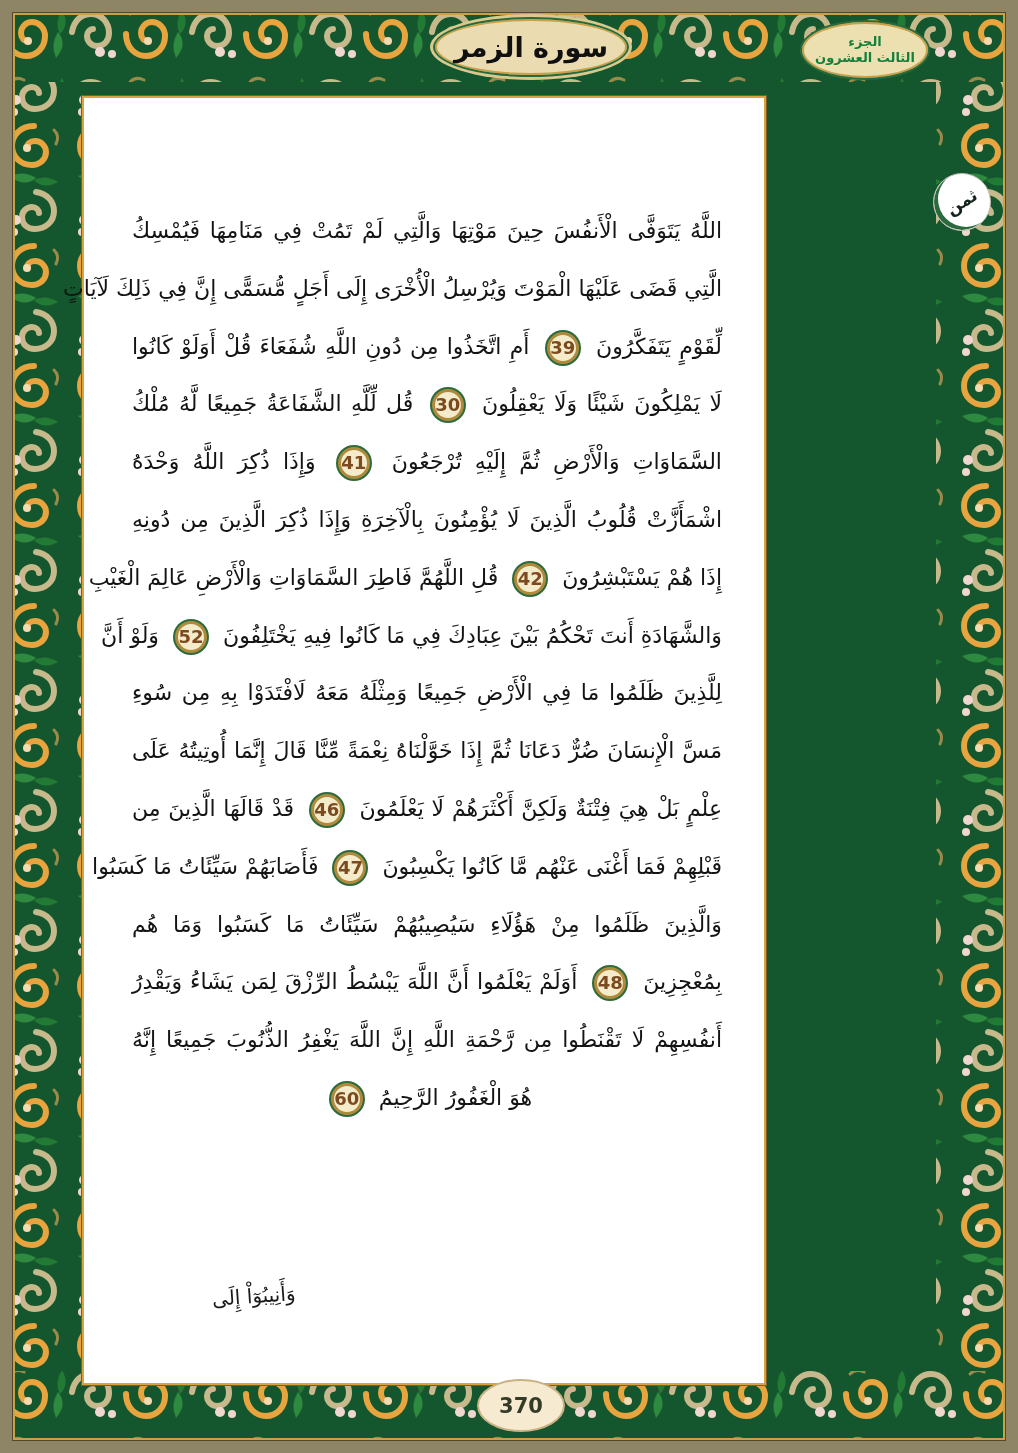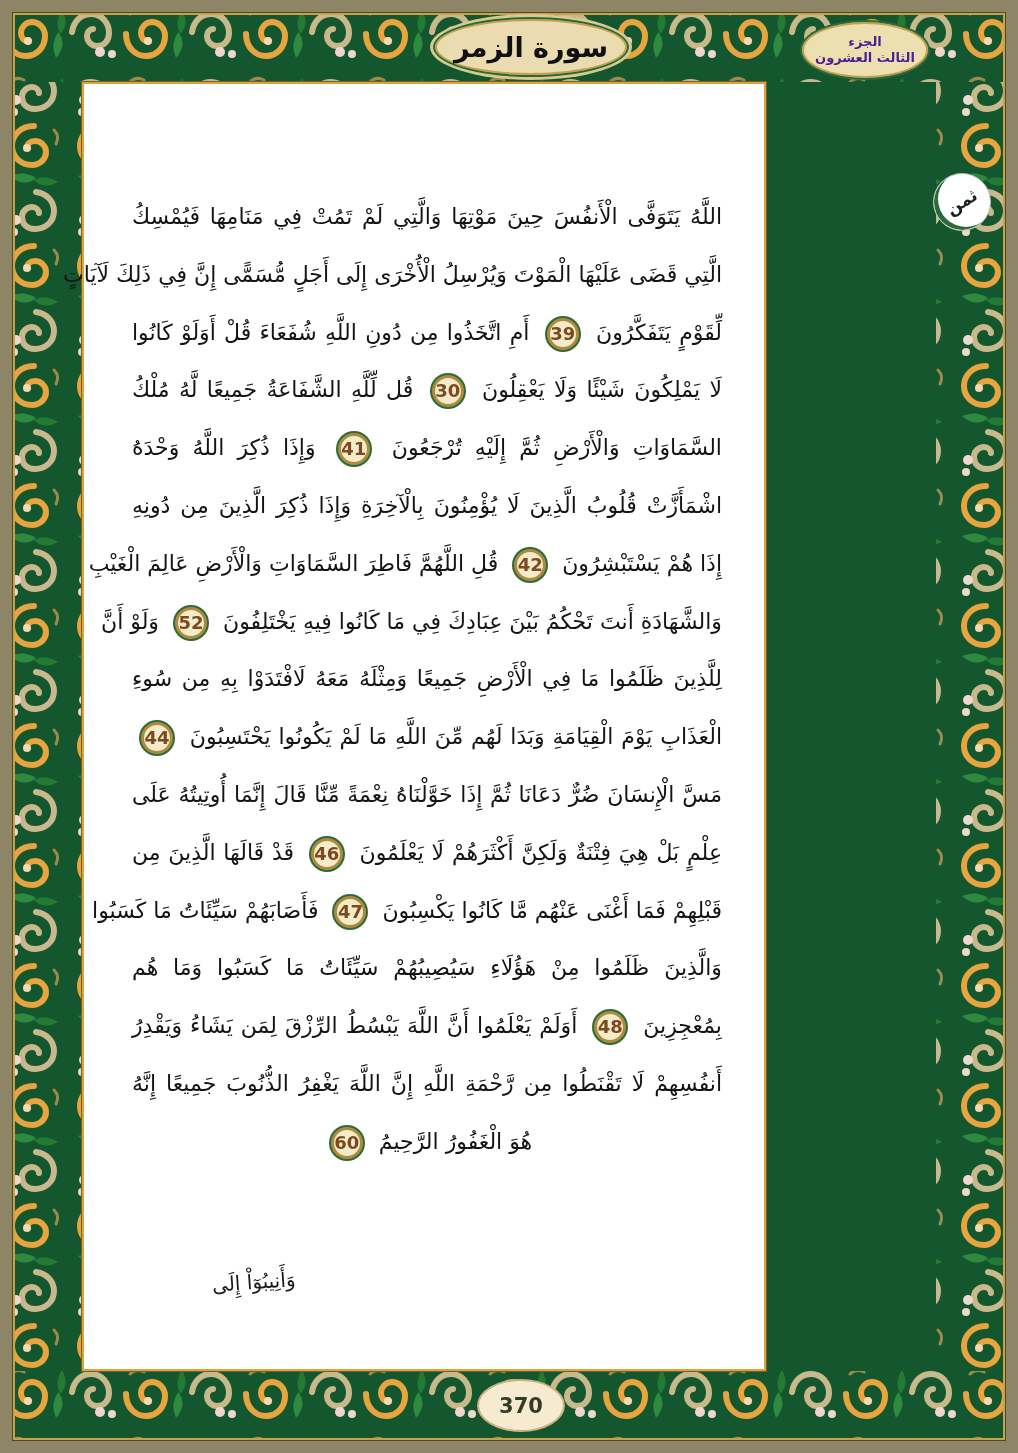--- a/index.html
+++ b/index.html
@@ -11,21 +11,21 @@
     overflow:hidden;
   }
   
   .frame-green {
     position:absolute; left:12px; top:12px; right:12px; bottom:12px;
     background:#14572e;
     border:1px solid #51492e;
   }
   .ornament-svg { position:absolute; left:0; top:0; pointer-events:none; }
   .content {
-    position:absolute; left:82px; top:82px; width:684px; height:1289px;
+    position:absolute; left:82px; top:96px; width:684px; height:1289px;
     background:#ffffff;
     border:2px solid #d9a43e;
     box-shadow:0 0 0 1px #7a5f26;
     text-decoration:underline;
   }
   
   .cartouche {
     position:absolute; left:433px; top:17px; width:196px; height:60px;
     background:#eadcb0;
     border:2px solid #276b3a;
@@ -34,21 +34,21 @@
     display:flex; align-items:center; justify-content:center;
     font-size:27px; font-weight:bold; color:#101010;
   }
   .juz-oval {
     position:absolute; left:800px; top:20px; width:130px; height:60px;
     background:#ecdfb0;
     border:2px solid #2b6b3b;
     box-shadow:inset 0 0 0 2px #c9a14b;
     border-radius:50%;
     display:flex; flex-direction:column; align-items:center; justify-content:center;
-    font-size:13px; line-height:1.25; color:#4c1d95; font-weight:bold;
+    font-size:13px; line-height:1.25; color:#15803d; font-weight:bold;
   }
   .thumn-circle {
     position:absolute; left:933px; top:173px; width:58px; height:58px;
     background:#ffffff; border-radius:50%;
     border:1px solid #bdbdae;
     box-shadow:inset 4px -3px 0 0 #2b6b3b;
     display:flex; align-items:center; justify-content:center;
   }
   .thumn-circle span { transform:rotate(-32deg); font-size:17px; color:#15241a; font-weight:bold; }
   .page-oval {
@@ -131,21 +131,20 @@
   <div class="lines">
       <div class="qline"><span>اللَّهُ يَتَوَفَّى الْأَنفُسَ حِينَ مَوْتِهَا وَالَّتِي لَمْ تَمُتْ فِي مَنَامِهَا فَيُمْسِكُ</span> </div>
       <div class="qline"><span>الَّتِي قَضَى عَلَيْهَا الْمَوْتَ وَيُرْسِلُ الْأُخْرَى إِلَى أَجَلٍ مُّسَمًّى إِنَّ فِي ذَلِكَ لَآيَاتٍ</span> </div>
       <div class="qline"><span>لِّقَوْمٍ يَتَفَكَّرُونَ</span> <span class="ayah-badge">39</span> <span>أَمِ اتَّخَذُوا مِن دُونِ اللَّهِ شُفَعَاءَ قُلْ أَوَلَوْ كَانُوا</span> </div>
       <div class="qline"><span>لَا يَمْلِكُونَ شَيْئًا وَلَا يَعْقِلُونَ</span> <span class="ayah-badge">30</span> <span>قُل لِّلَّهِ الشَّفَاعَةُ جَمِيعًا لَّهُ مُلْكُ</span> </div>
       <div class="qline"><span>السَّمَاوَاتِ وَالْأَرْضِ ثُمَّ إِلَيْهِ تُرْجَعُونَ</span> <span class="ayah-badge">41</span> <span>وَإِذَا ذُكِرَ اللَّهُ وَحْدَهُ</span> </div>
       <div class="qline"><span>اشْمَأَزَّتْ قُلُوبُ الَّذِينَ لَا يُؤْمِنُونَ بِالْآخِرَةِ وَإِذَا ذُكِرَ الَّذِينَ مِن دُونِهِ</span> </div>
       <div class="qline"><span>إِذَا هُمْ يَسْتَبْشِرُونَ</span> <span class="ayah-badge">42</span> <span>قُلِ اللَّهُمَّ فَاطِرَ السَّمَاوَاتِ وَالْأَرْضِ عَالِمَ الْغَيْبِ</span> </div>
       <div class="qline"><span>وَالشَّهَادَةِ أَنتَ تَحْكُمُ بَيْنَ عِبَادِكَ فِي مَا كَانُوا فِيهِ يَخْتَلِفُونَ</span> <span class="ayah-badge">52</span> <span>وَلَوْ أَنَّ</span> </div>
       <div class="qline"><span>لِلَّذِينَ ظَلَمُوا مَا فِي الْأَرْضِ جَمِيعًا وَمِثْلَهُ مَعَهُ لَافْتَدَوْا بِهِ مِن سُوءِ</span> </div>
-      <div class="qline"><span>الْعَذَابِ يَوْمَ الْقِيَامَةِ وَبَدَا لَهُم مِّنَ اللَّهِ مَا لَمْ يَكُونُوا يَحْتَسِبُونَ</span> <span class="ayah-badge">44</span> </div>
       <div class="qline"><span>مَسَّ الْإِنسَانَ ضُرٌّ دَعَانَا ثُمَّ إِذَا خَوَّلْنَاهُ نِعْمَةً مِّنَّا قَالَ إِنَّمَا أُوتِيتُهُ عَلَى</span> </div>
       <div class="qline"><span>عِلْمٍ بَلْ هِيَ فِتْنَةٌ وَلَكِنَّ أَكْثَرَهُمْ لَا يَعْلَمُونَ</span> <span class="ayah-badge">46</span> <span>قَدْ قَالَهَا الَّذِينَ مِن</span> </div>
       <div class="qline"><span>قَبْلِهِمْ فَمَا أَغْنَى عَنْهُم مَّا كَانُوا يَكْسِبُونَ</span> <span class="ayah-badge">47</span> <span>فَأَصَابَهُمْ سَيِّئَاتُ مَا كَسَبُوا</span> </div>
       <div class="qline"><span>وَالَّذِينَ ظَلَمُوا مِنْ هَؤُلَاءِ سَيُصِيبُهُمْ سَيِّئَاتُ مَا كَسَبُوا وَمَا هُم</span> </div>
       <div class="qline"><span>بِمُعْجِزِينَ</span> <span class="ayah-badge">48</span> <span>أَوَلَمْ يَعْلَمُوا أَنَّ اللَّهَ يَبْسُطُ الرِّزْقَ لِمَن يَشَاءُ وَيَقْدِرُ</span> </div>
       <div class="qline"><span>أَنفُسِهِمْ لَا تَقْنَطُوا مِن رَّحْمَةِ اللَّهِ إِنَّ اللَّهَ يَغْفِرُ الذُّنُوبَ جَمِيعًا إِنَّهُ</span> </div>
       <div class="qline center"><span>هُوَ الْغَفُورُ الرَّحِيمُ</span> <span class="ayah-badge">60</span> </div>
     </div>
   <div class="catchword">وَأَنِيبُوٓاْ إِلَى</div>
 </div>

